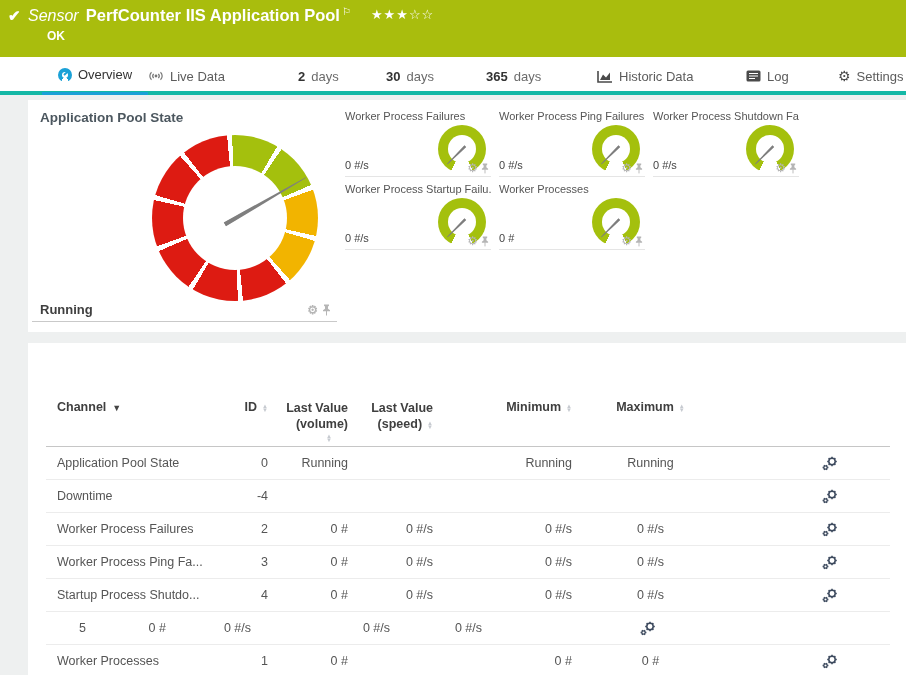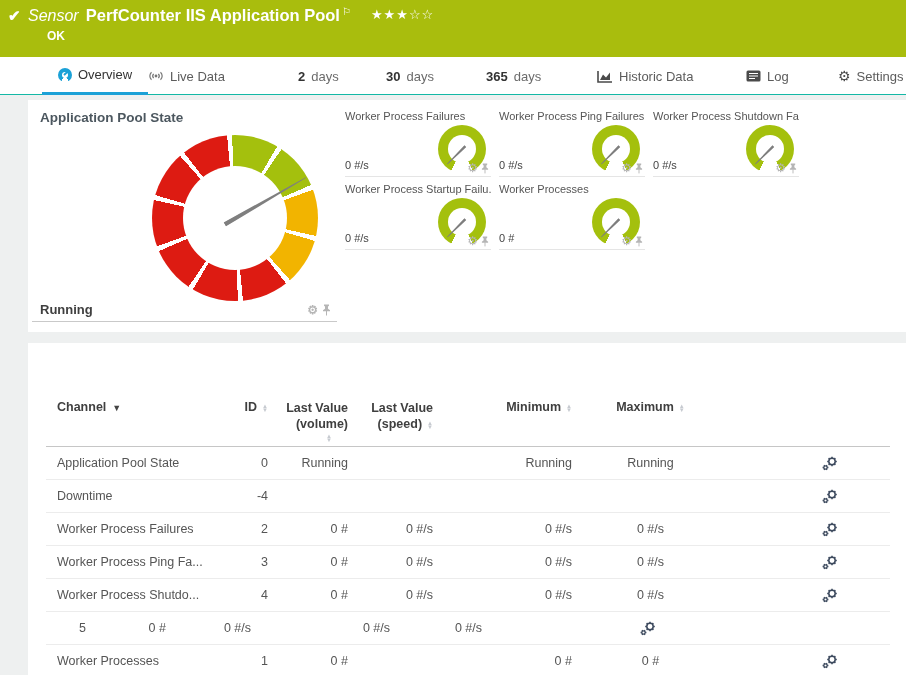--- a/index.html
+++ b/index.html
@@ -15,21 +15,21 @@
   .topbar { position:absolute; left:0; top:0; width:906px; height:57px; background:#a9bd0d; color:#fff; }
   .check { position:absolute; left:8px; top:7px; font-size:15px; font-weight:bold; }
   .titleline { position:absolute; left:28px; top:6px; white-space:nowrap; }
   .kind { font-style:italic; font-size:16px; margin-right:7px; }
   .sensorname { font-weight:bold; font-size:16.5px; }
   .flag { font-size:10px; vertical-align:super; margin-left:2px; }
   .stars { margin-left:20px; font-size:13px; letter-spacing:1px; position:relative; top:-2px; cursor:pointer; }
   .status-ok { position:absolute; left:47px; top:29px; font-size:12px; font-weight:bold;text-align:right; }
 
   
-  .tabbar { position:absolute; left:0; top:57px; width:906px; height:38px; background:#fff; border-bottom:1px solid #14b8a6; font-size:13px; color:#5c5c5c; }
+  .tabbar { position:absolute; left:0; top:57px; width:906px; height:38px; background:#fff; border-bottom:4px solid #14b8a6; font-size:13px; color:#5c5c5c; }
   .tab { position:absolute; top:0; height:38px; display:flex; align-items:center; gap:6px; cursor:pointer; white-space:nowrap; }
   .tab.active { border-bottom:3px solid #1ba1d7; color:#333; }
   .tab .num { font-weight:bold; color:#333; }
   .tab .days { color:#6b6b6b; }
   .icon-gauge { position:relative; width:14px; height:14px; border-radius:50%;
     background:conic-gradient(from 0deg, #1ba1d7 0 150deg, transparent 150deg 210deg, #1ba1d7 210deg 360deg); }
   .icon-gauge::after { content:""; position:absolute; inset:4px; background:#fff; border-radius:50%; z-index:1; }
   .icon-gauge::before { content:""; position:absolute; left:50%; top:50%; width:7px; height:2px; background:#1ba1d7;
     transform-origin:0 50%; transform:translate(-1px,-1px) rotate(-42deg); z-index:2; }
   .gearchar { font-size:14px; color:#4a4a4a; line-height:1; }
@@ -423,21 +423,21 @@
                 <line x1="3.65" y1="13.97" x2="3.05" y2="15.01"></line>
                 <line x1="2.8" y1="12.5" x2="1.6" y2="12.5"></line>
                 <line x1="3.65" y1="11.03" x2="3.05" y2="9.99"></line>
                 <line x1="5.35" y1="11.03" x2="5.95" y2="9.99"></line>
               </g>
             </svg>
           </div>
       </div>
 
       <div class="trow">
-        <div class="td c-channel">Worker Process Shutdo...</div>
+        <div class="td c-channel">Startup Process Shutdo...</div>
         <div class="td c-id">4</div>
         <div class="td c-vol">0 #</div>
         <div class="td c-speed">0 #/s</div>
         <div class="td c-min">0 #/s</div>
         <div class="td c-max">0 #/s</div>
         <div class="td c-act">
             <svg class="gears-svg" width="18" height="17" viewBox="0 0 18 17">
               <g stroke="#3d4a5e" stroke-width="1.5" fill="none">
                 <circle cx="11" cy="6.5" r="3.2"></circle>
                 <line x1="14.2" y1="6.5" x2="15.8" y2="6.5"></line>

